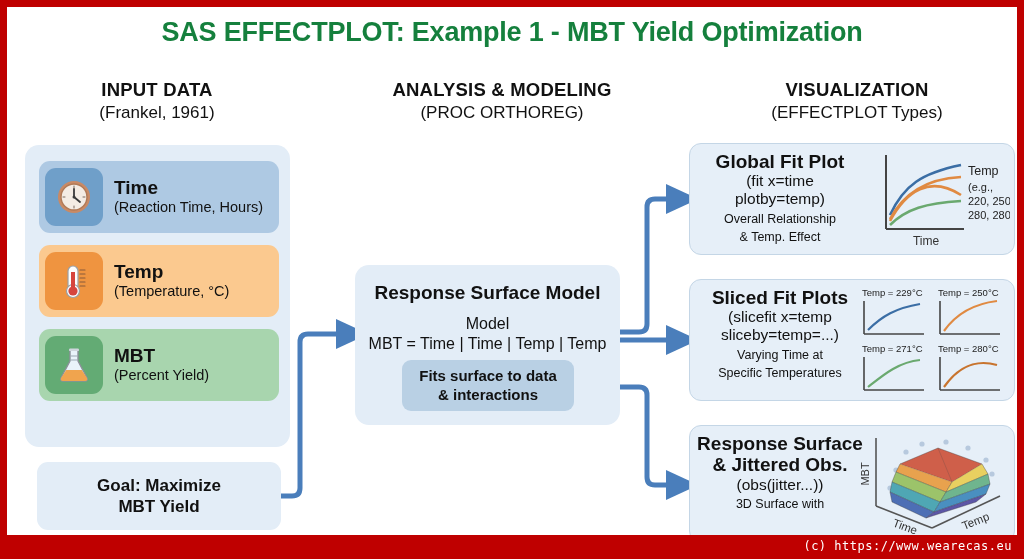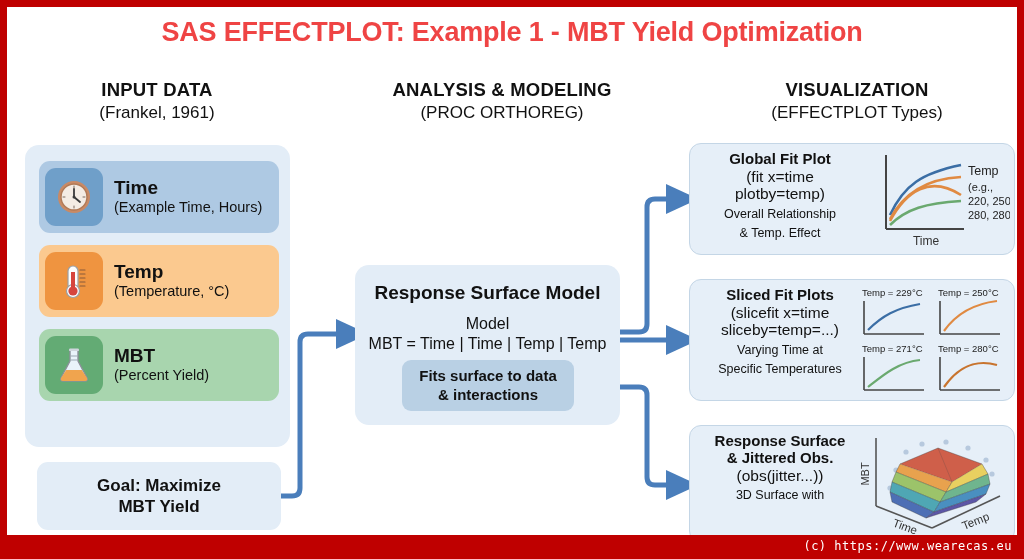--- a/index.html
+++ b/index.html
@@ -27,21 +27,21 @@
     text-align: right;
     line-height: 22px;
     padding-right: 12px;
     letter-spacing: .5px;
   }
 
   
   #title {
     position: absolute; left: 0; top: 10px; width: 1010px;
     text-align: center;
-    font-size: 27px; font-weight: bold; color: #ef4444;
+    font-size: 27px; font-weight: bold; color: #15803d;
     letter-spacing: -.2px;
   }
 
   
   .colhead { position: absolute; text-align: center; }
   .colhead .h1 { font-size: 18.5px; font-weight: bold; color: #111; letter-spacing: .2px; }
   .colhead .h2 { font-size: 17px; color: #111; margin-top: 2px; }
   #head-input { left: 20px;  top: 72px; width: 260px; }
   #head-analysis { left: 330px; top: 72px; width: 330px; }
   #head-viz { left: 700px; top: 72px; width: 300px; }
@@ -99,21 +99,21 @@
   
   .viz-card {
     position: absolute; left: 682px; width: 326px;
     background: #e6eff8; border: 1px solid #c4d6e6; border-radius: 12px;
   }
   #card-global { top: 136px; height: 112px; }
   #card-sliced { top: 272px; height: 122px; }
   #card-surface{ top: 418px; height: 118px; }
 
   .card-left { position: absolute; left: 6px; top: 7px; width: 168px; text-align: center; }
-  .card-title { font-size: 15px; font-weight: bold; color: #111; line-height: 1.12; }
+  .card-title { font-size: 19px; font-weight: bold; color: #111; line-height: 1.12; }
   .card-code { font-size: 15.5px; color: #111; line-height: 1.14; }
   .card-note { font-size: 12.5px; color: #111; line-height: 1.16; margin-top: 4px; }
 
   .card-right { position: absolute; right: 4px; top: 5px; }
 
   
   .vlabel {
     font-size: 11px; color: #333;
     transform: rotate(-90deg);
     transform-origin: left top;
@@ -172,21 +172,21 @@
             <line x1="9" y1="20" x2="11" y2="20"></line>
               <line x1="29" y1="20" x2="31" y2="20"></line>
           </g>
           <line x1="20" y1="20" x2="20" y2="12" stroke="#3a3a3a" stroke-width="1.8" stroke-linecap="round"></line>
           <line x1="20" y1="20" x2="26" y2="25" stroke="#3a3a3a" stroke-width="1.8" stroke-linecap="round"></line>
           <circle cx="20" cy="20" r="1.5" fill="#3a3a3a"></circle>
         </svg>
       </div>
       <div class="var-text">
         <div class="var-name">Time</div>
-        <div class="var-desc">(Example Time, Hours)</div>
+        <div class="var-desc">(Reaction Time, Hours)</div>
       </div>
     </div>
 
     <div class="var-row" id="row-temp">
       <div class="icon-box">
         <svg width="40" height="40" viewBox="0 0 40 40">
           <rect x="14" y="5" width="10" height="24" rx="5" fill="#fdfdfd" stroke="#9aa0a6" stroke-width="1.2"></rect>
           <circle cx="19" cy="30" r="6.5" fill="#fdfdfd" stroke="#9aa0a6" stroke-width="1.2"></circle>
           <rect x="17" y="11" width="4" height="19" fill="#d6453d"></rect>
           <circle cx="19" cy="30" r="4.6" fill="#d6453d"></circle>
@@ -265,21 +265,21 @@
         <text x="104" y="42" font-size="11" fill="#222">(e.g.,</text>
         <text x="104" y="56" font-size="11" fill="#222">220, 250,</text>
         <text x="104" y="70" font-size="11" fill="#222">280, 280)</text>
       </svg>
     </div>
   </div>
 
   <div class="viz-card" id="card-sliced">
     <div class="card-left">
       <div class="card-title">Sliced Fit Plots</div>
-      <div class="card-code">(slicefit x=time</div>
+      <div class="card-code">(slicefit x=temp</div>
       <div class="card-code">sliceby=temp=...)</div>
       <div class="card-note">Varying Time at</div>
       <div class="card-note">Specific Temperatures</div>
     </div>
     <div class="card-right" style="top:6px;right:6px">
       <svg width="152" height="110" viewBox="0 0 152 110">
 
         <text x="6" y="10" font-size="9.5" fill="#222">Temp = 229°C</text>
         <line x1="8" y1="15" x2="8" y2="48" stroke="#444" stroke-width="1.6"></line>
         <line x1="8" y1="48" x2="68" y2="48" stroke="#444" stroke-width="1.6"></line>

